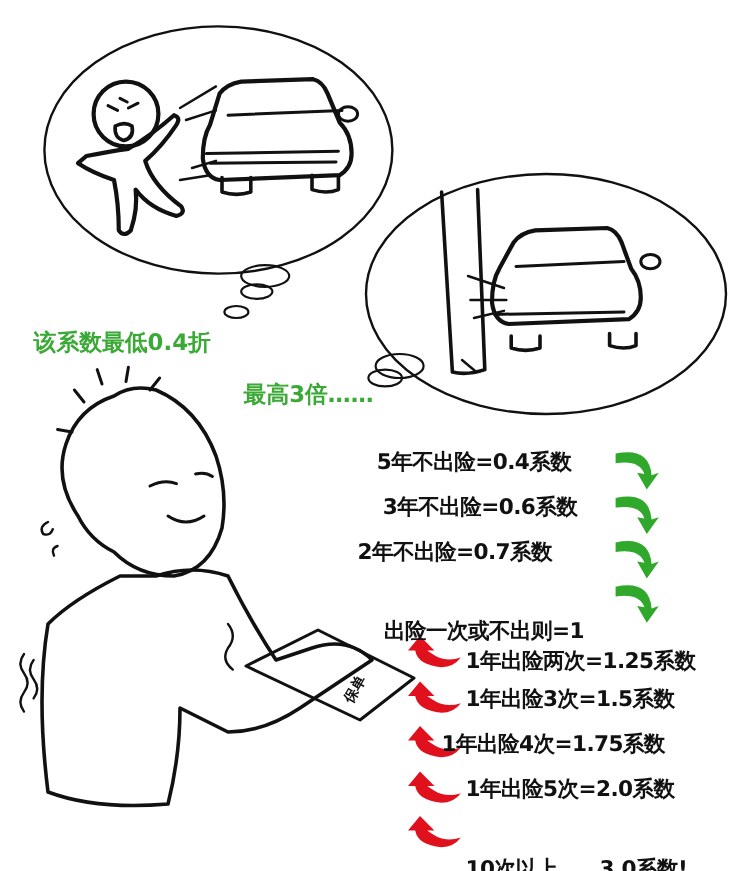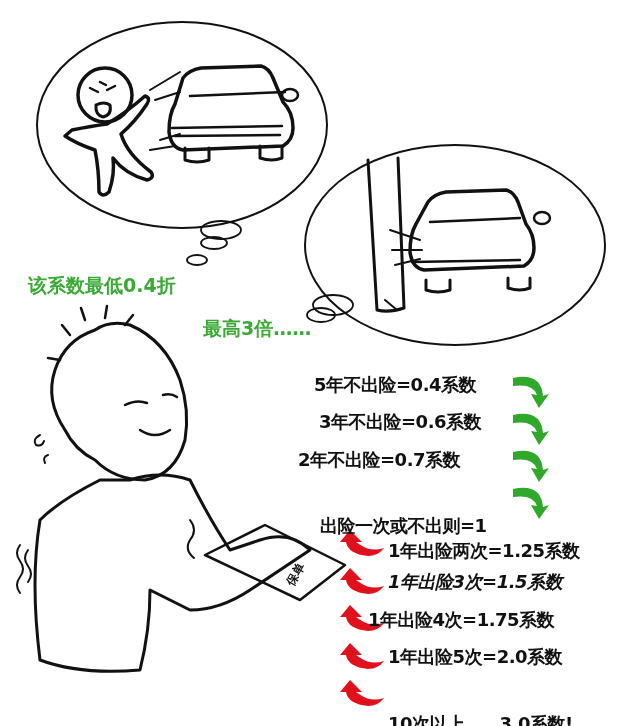--- a/index.html
+++ b/index.html
@@ -81,16 +81,16 @@
 
 <div class="abs green-text" style="left:28px;top:273px;">该系数最低0.4折</div>
 <div class="abs green-text" style="left:203px;top:316px;">最高3倍……</div>
 
 <div class="abs rule" style="left:298px;top:373px;margin-left:16px;">5年不出险=0.4系数</div>
 <div class="abs rule" style="left:298px;top:410px;margin-left:21px;">3年不出险=0.6系数</div>
 <div class="abs rule" style="left:298px;top:448px;">2年不出险=0.7系数</div>
 <div class="abs rule" style="left:320px;top:486px;margin-top:28px;">出险一次或不出则=1</div>
 
 <div class="abs rule" style="left:388px;top:539px;">1年出险两次=1.25系数</div>
-<div class="abs rule" style="left:388px;top:570px;font-style:italic;">1年出险3次=1.5系数</div>
+<div class="abs rule" style="left:388px;top:570px;">1年出险3次=1.5系数</div>
 <div class="abs rule" style="left:368px;top:608px;">1年出险4次=1.75系数</div>
 <div class="abs rule" style="left:388px;top:645px;">1年出险5次=2.0系数</div>
 <div class="abs rule" style="left:388px;top:682px;margin-top:30px;">10次以上……3.0系数!</div>
 
 </body></html>

